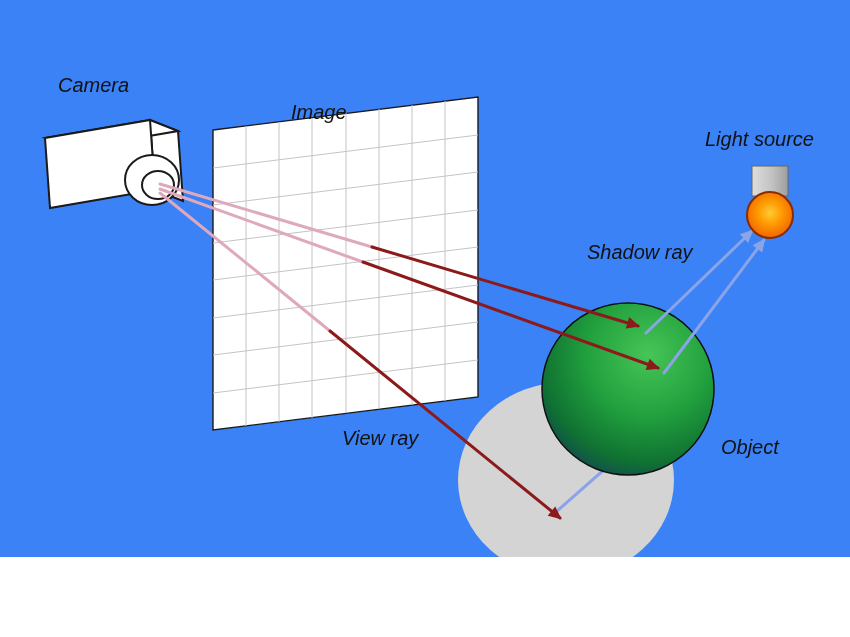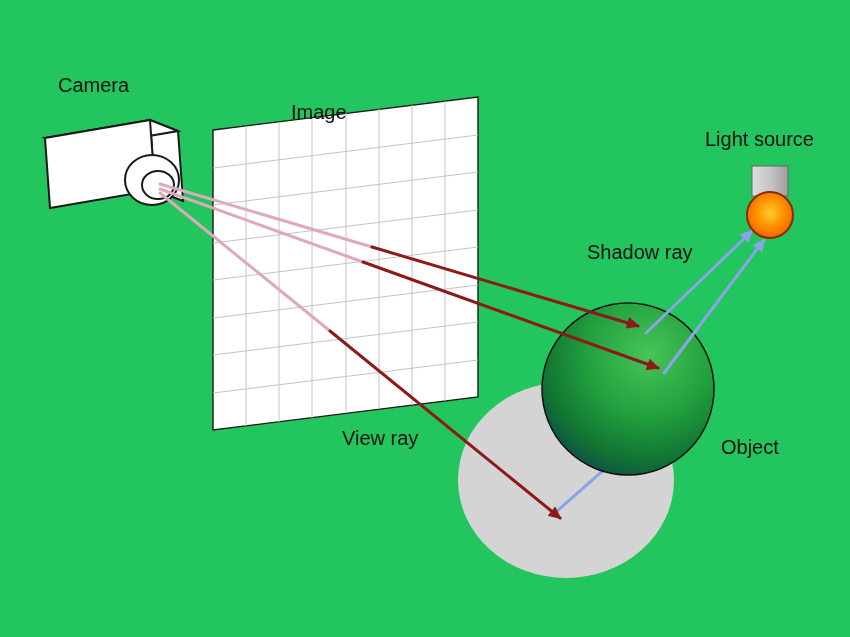--- a/index.html
+++ b/index.html
@@ -1,22 +1,23 @@
 <!DOCTYPE html>
 <html><head>
 <meta charset="utf-8">
 <style>
   html, body { margin: 0; padding: 0; background: #ffffff; }
   .stage {
     position: relative;
     width: 850px;
-    height: 637px;
-    background: #22c55e;
+    height: 557px;
+    background: #3b82f6;
     font-family: "Liberation Sans", sans-serif;
     overflow: hidden;
+    font-style: italic;
   }
   svg { display: block; }
   text {
     font-family: "Liberation Sans", sans-serif;
     font-size: 20px;
     fill: #111111;
   }
   .grid-line { stroke: #c4c4c4; stroke-width: 1; }
   .outline { stroke: #1a1a1a; fill: #ffffff; }
   .ray { fill: none; stroke-width: 3; stroke-linecap: round; }

